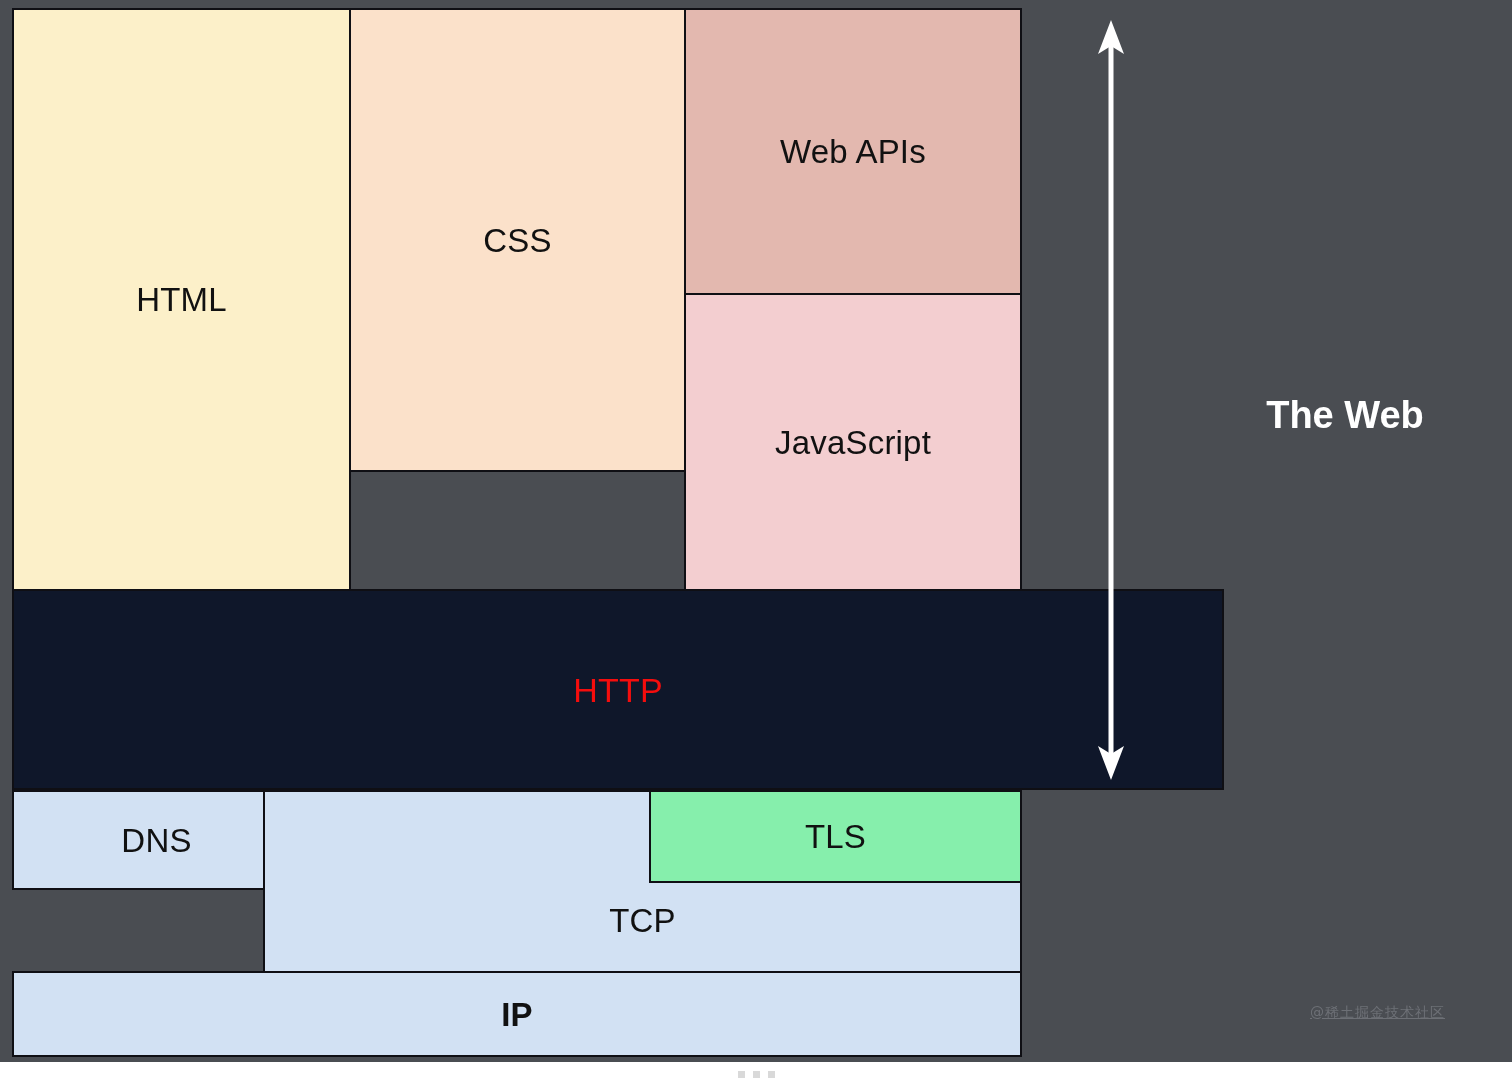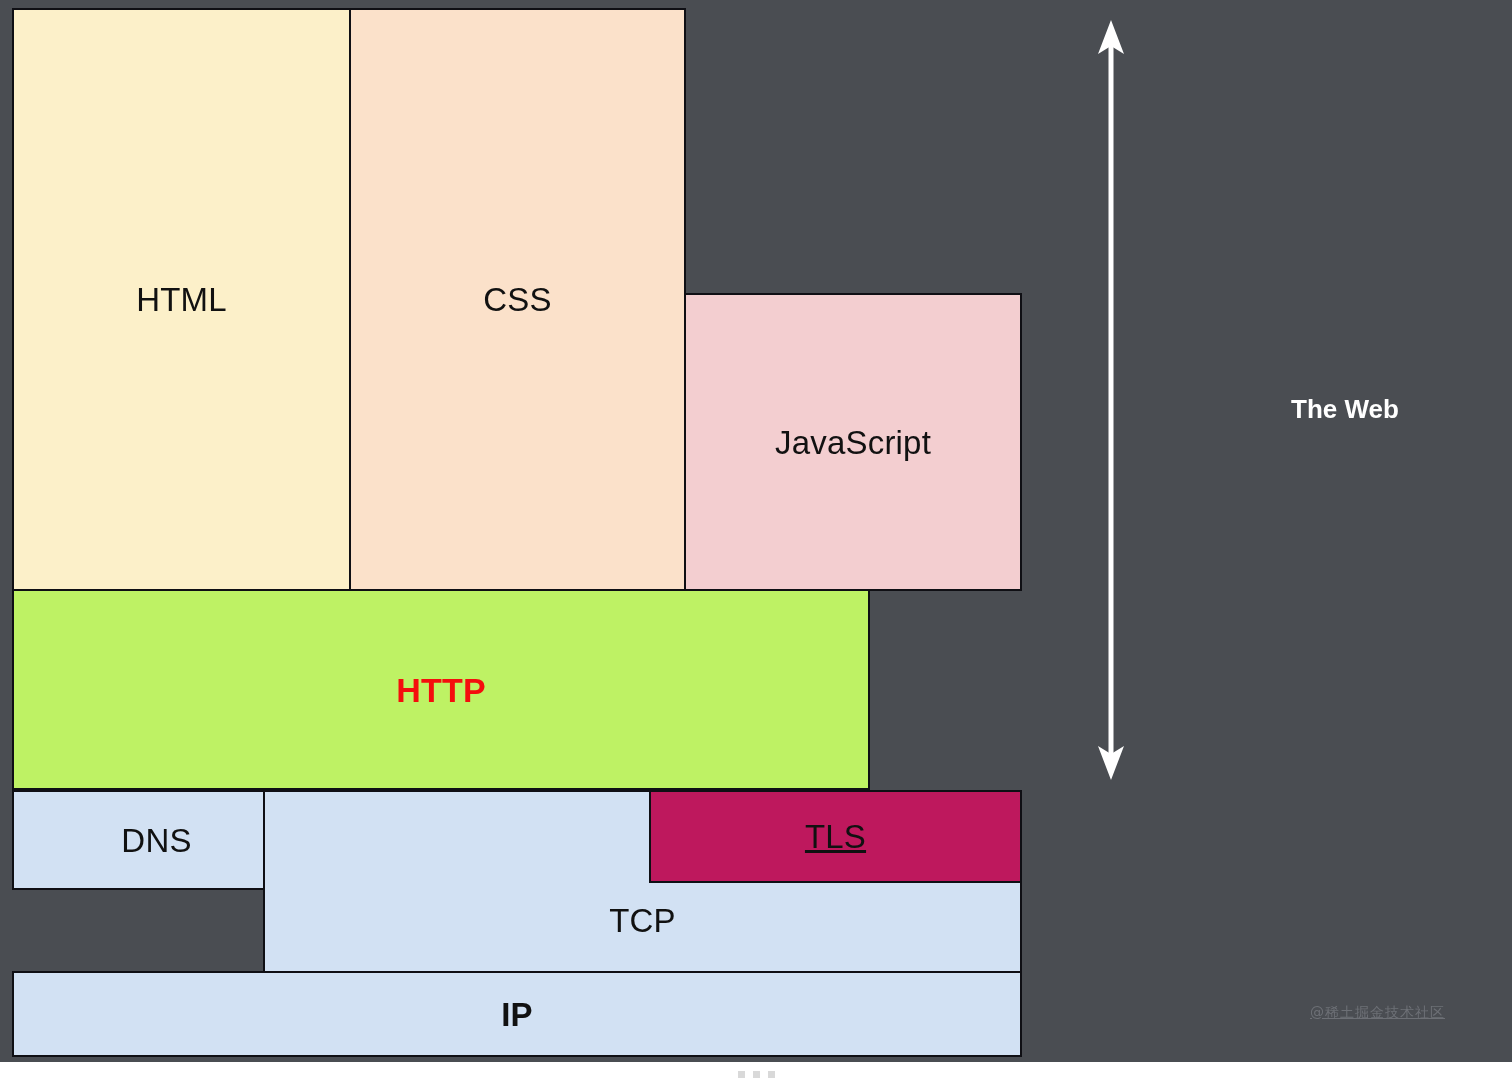--- a/index.html
+++ b/index.html
@@ -70,40 +70,40 @@
   }
 
   
   .c-html {
     left: 0px;   top: 0px;
     width: 339px; height: 583px;
     background: #fcf0c9;
   }
   .c-css {
     left: 337px; top: 0px;
-    width: 337px; height: 583px;
+    width: 337px; height: 464px;
     background: #fbe1ca;
   }
   .c-webapis {
     left: 672px; top: 0px;
     width: 338px; height: 287px;
     background: #e3b8af;
   }
   .c-js {
     left: 672px; top: 285px;
     width: 338px; height: 298px;
     background: #f3ced0;
   }
 
   
   .c-http {
     left: 0px;  top: 581px;
-    width: 858px; height: 201px;
-    background: #bef264;
-    font-weight: bold;
+    width: 1212px; height: 201px;
+    background: #0f172a;
+    font-weight: normal;
     color: #f50d0d;
     font-size: 34px;
   }
 
   
   .c-dns {
     left: 0px;   top: 782px;
     width: 253px; height: 100px;
     background: #d2e1f3;
     padding-left: 36px;
@@ -116,22 +116,21 @@
   .c-tcp {
     left: 251px; top: 782px;
     width: 759px; height: 183px;
     background: #d2e1f3;
     align-items: flex-end;
     padding-bottom: 34px;
   }
   .c-tls {
     left: 637px; top: 782px;
     width: 373px; height: 93px;
-    background: #be185d;
-    text-decoration: underline;
+    background: #86efac;
   }
   .c-ip {
     left: 0px;   top: 963px;
     width: 1010px; height: 86px;
     background: #d2e1f3;
     font-weight: bold;
   }
 
   
   .arrow-wrap {
@@ -141,21 +140,21 @@
     width: 50px;
     height: 760px;
   }
   .the-web-label {
     position: absolute;
     left: 1180px;
     top: 396px;
     width: 330px;
     text-align: center;
     color: #ffffff;
-    font-size: 26px;
+    font-size: 38px;
     font-weight: bold;
     line-height: 1;
   }
   .watermark {
     position: absolute;
     left: 1310px;
     top: 1004px;
     color: #6d7076;
     font-size: 14px;
     font-family: "DejaVu Sans", sans-serif;
@@ -171,20 +170,23 @@
   <div id="stack">
 
     <div class="cell c-html">
       <span>HTML</span>
     </div>
 
     <div class="cell c-css">
       <span>CSS</span>
     </div>
 
+    <div class="cell c-webapis">
+      <span>Web APIs</span>
+    </div>
 
     <div class="cell c-js">
       <span>JavaScript</span>
     </div>
 
     <div class="cell c-http">
       <span>HTTP</span>
     </div>
 
     <div class="cell c-tcp">

